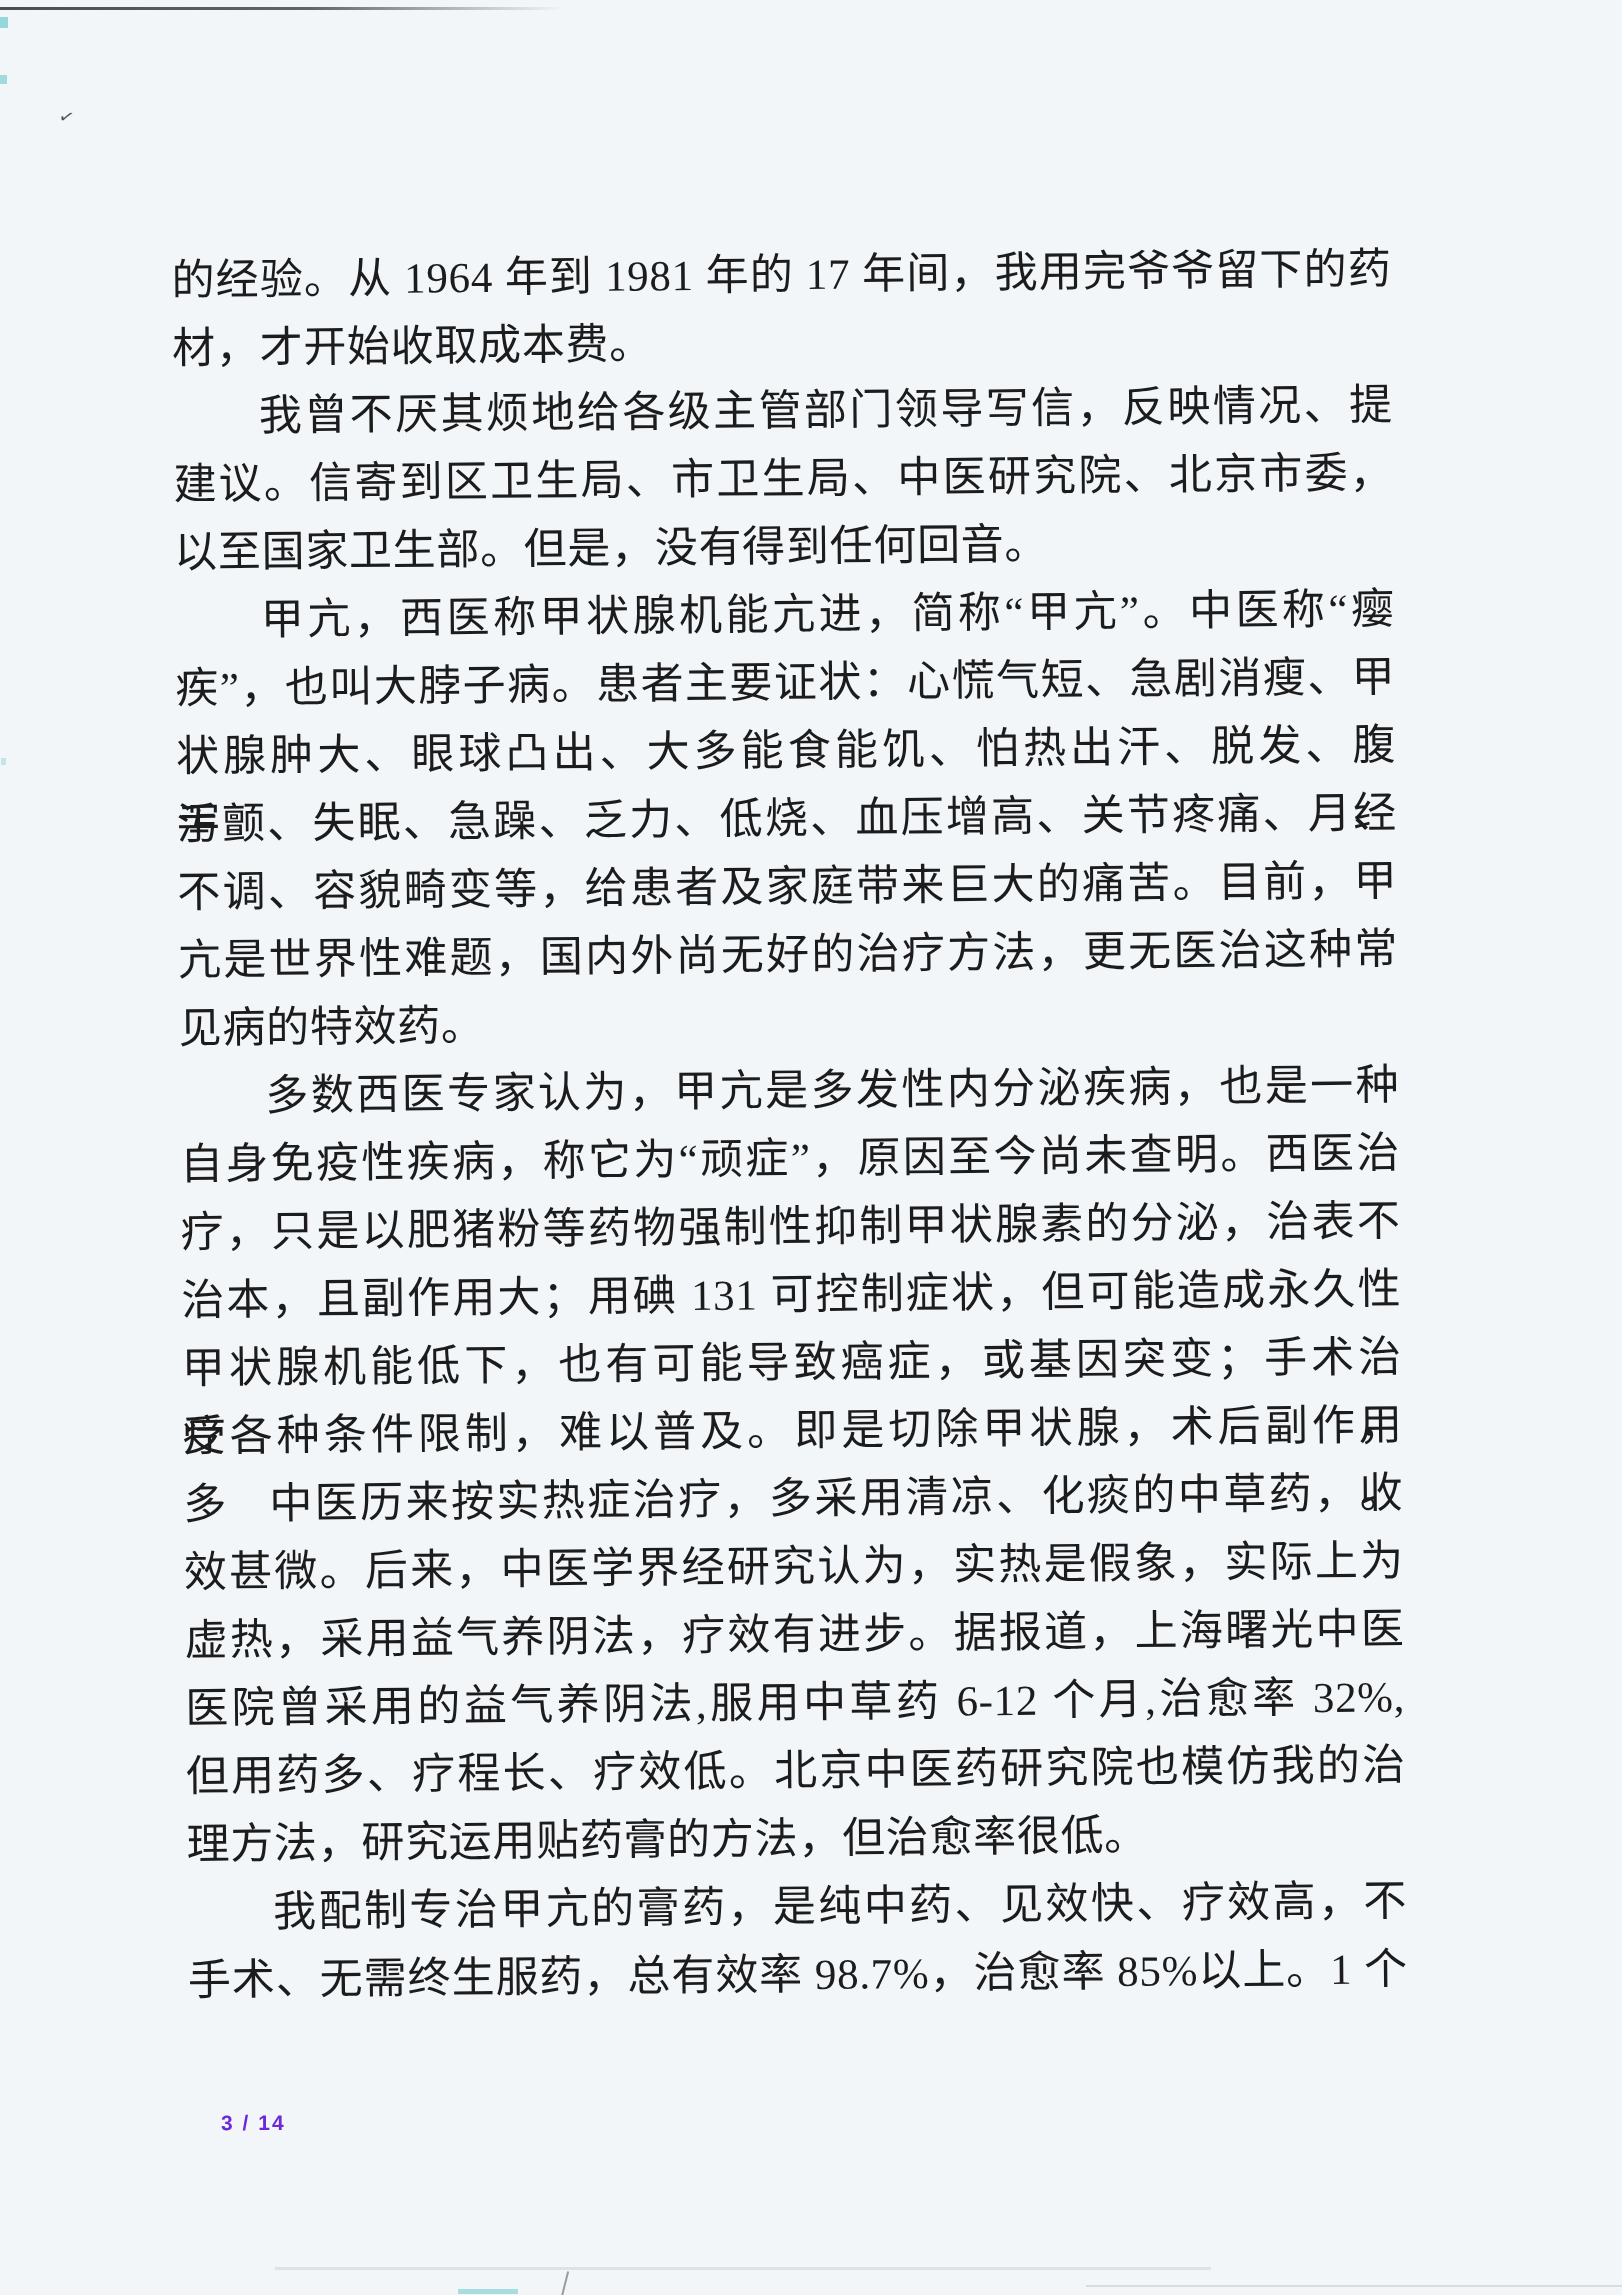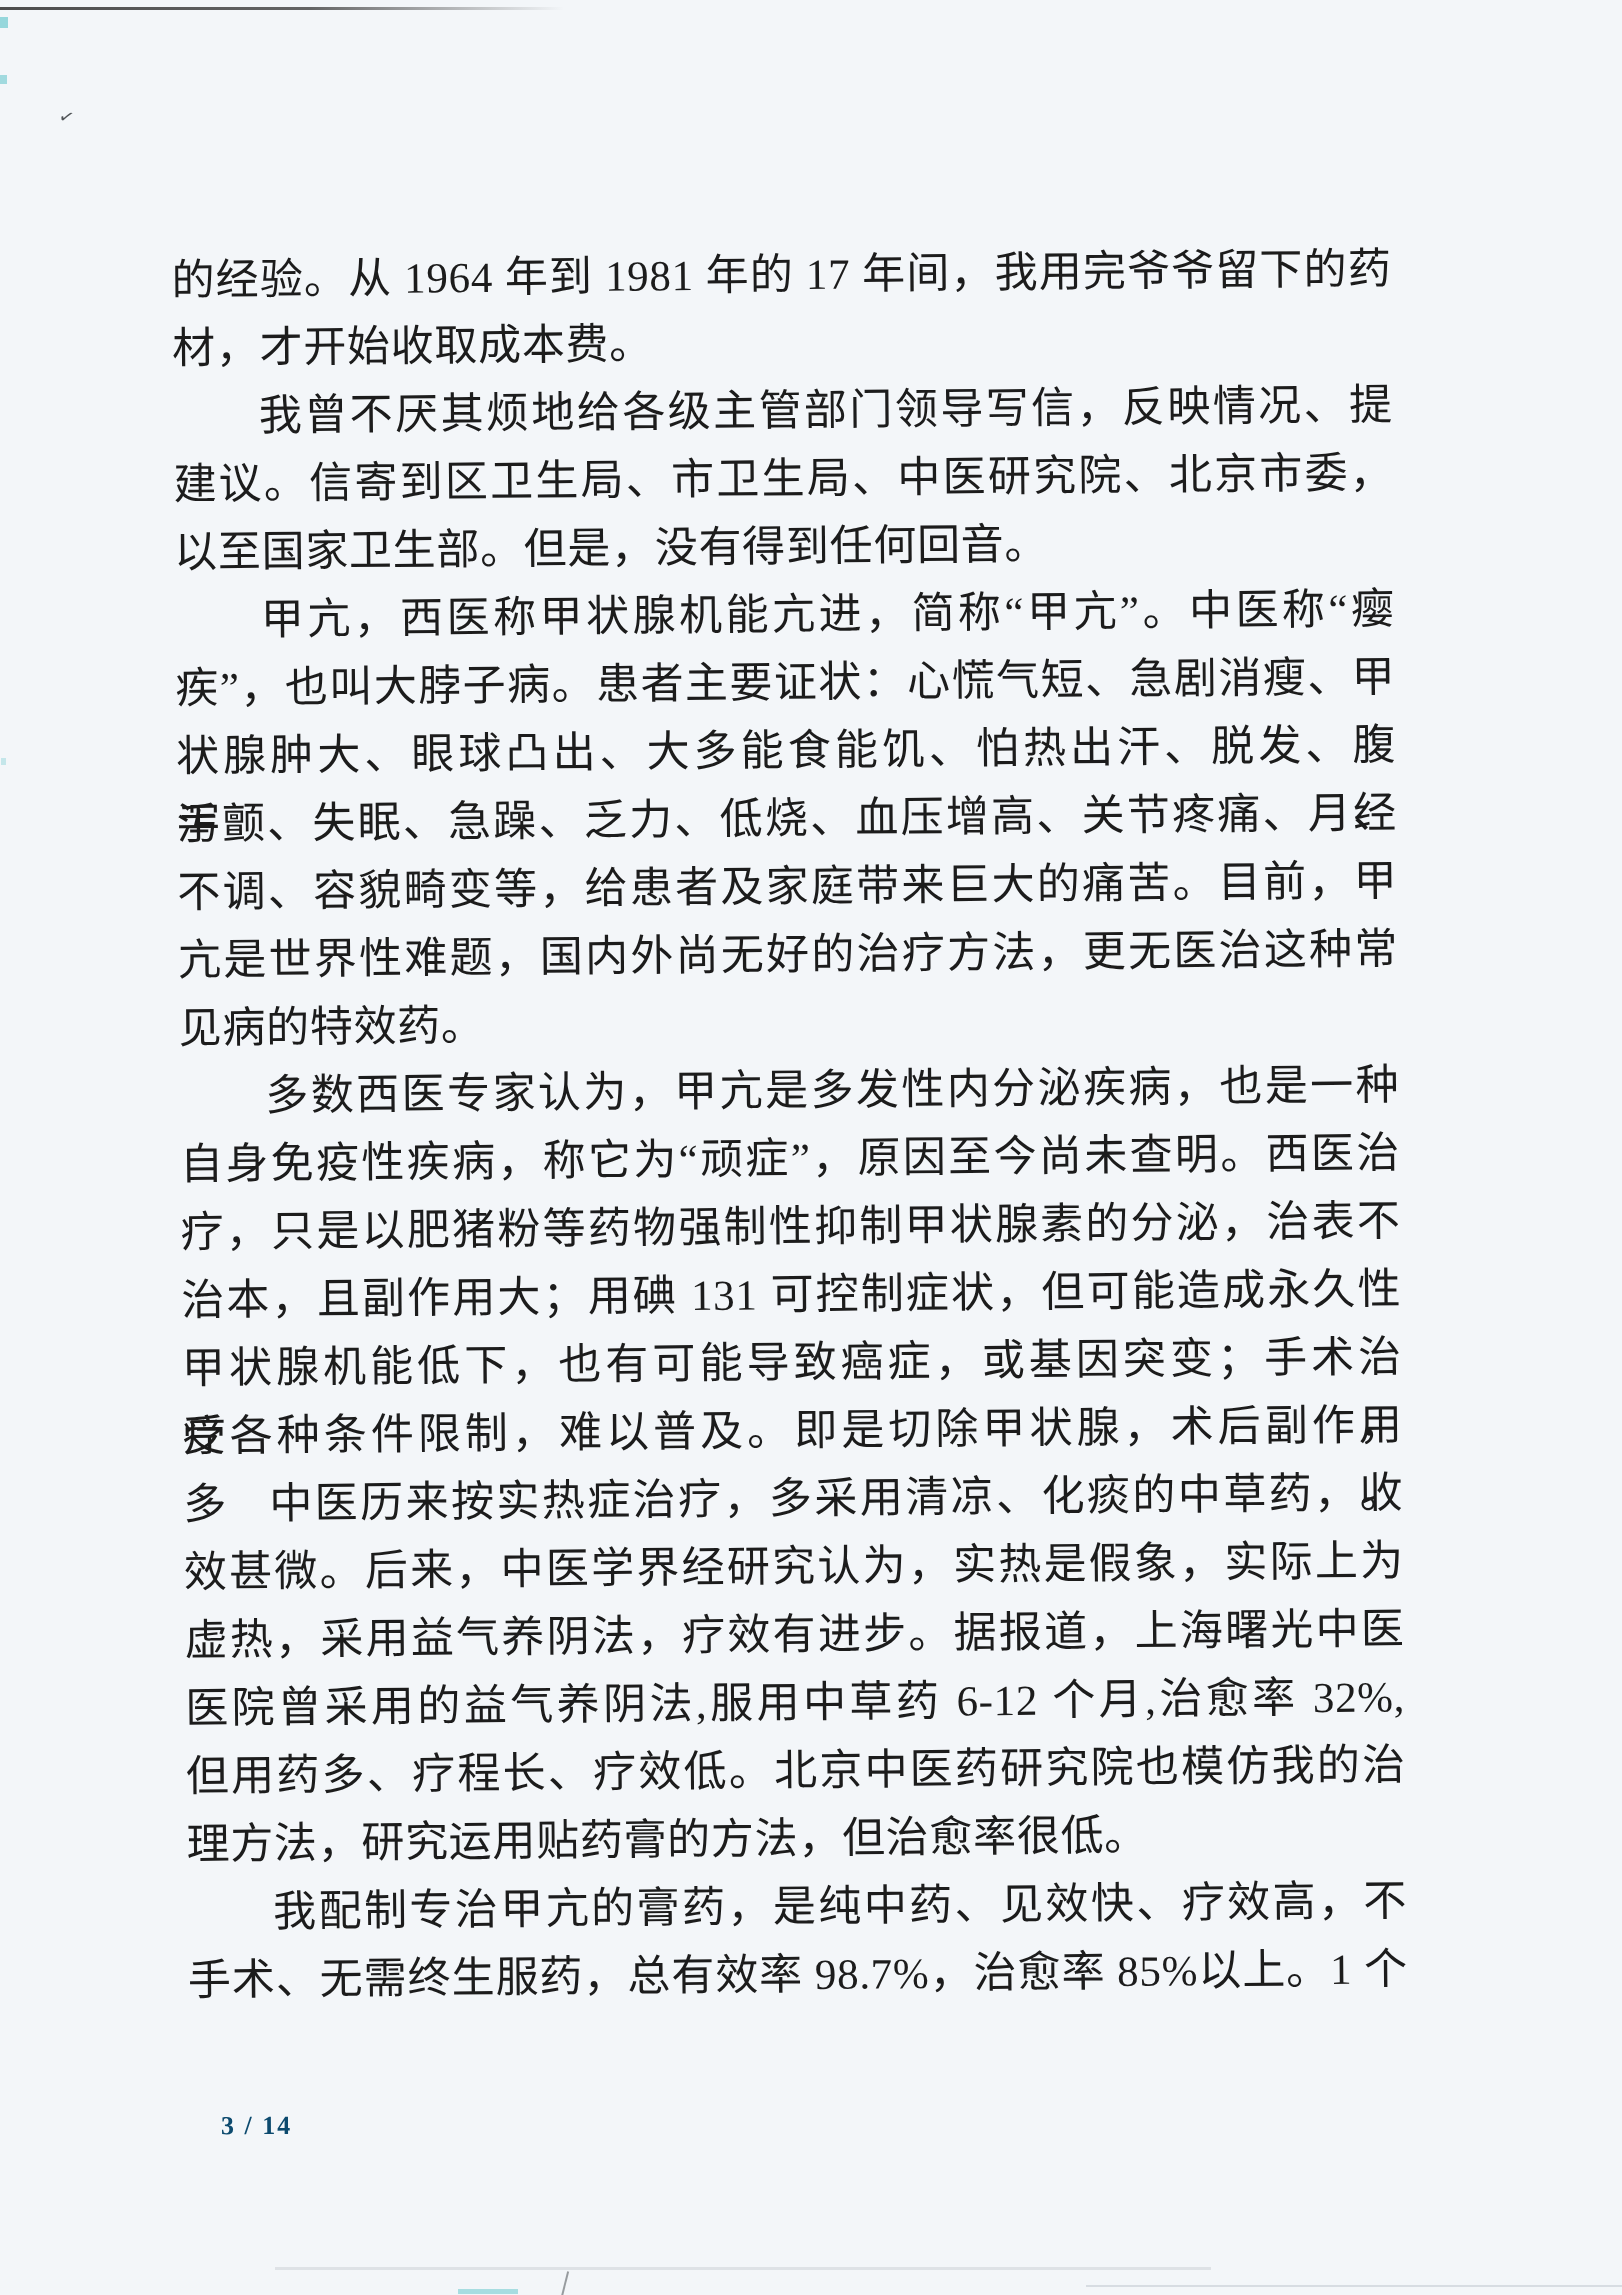--- a/index.html
+++ b/index.html
@@ -26,23 +26,23 @@
     font-family:"Liberation Serif","DejaVu Serif",serif;
     color:var(--ink);
     text-align:justify;
     text-align-last:justify;
   }
   .text-line.short{text-align:left;text-align-last:left;}
   .text-line.indent{text-indent:86px;}
   
   .page-num{
     position:absolute;left:221px;top:2111px;
-    font-family:Liberation Serif, serif;
-    font-weight:bold;font-size:26px;letter-spacing:2px;
-    color:#0c4a6e;transform:rotate(-0.3deg);
+    font-family:Liberation Sans, sans-serif;
+    font-weight:bold;font-size:21px;letter-spacing:2px;
+    color:#6d28d9;transform:rotate(-0.3deg);
   }
   
   .top-edge-line{
     position:absolute;left:0;top:6.5px;width:564px;height:3.3px;
     background:linear-gradient(to right,#2f2f2f 0%,#4a4a4a 55%,rgba(80,80,80,0) 100%);
     opacity:.85;
   }
   .tick-mark{
     position:absolute;left:59px;top:106px;
     font-family:"DejaVu Sans",sans-serif;font-size:18.3px;font-weight:bold;

